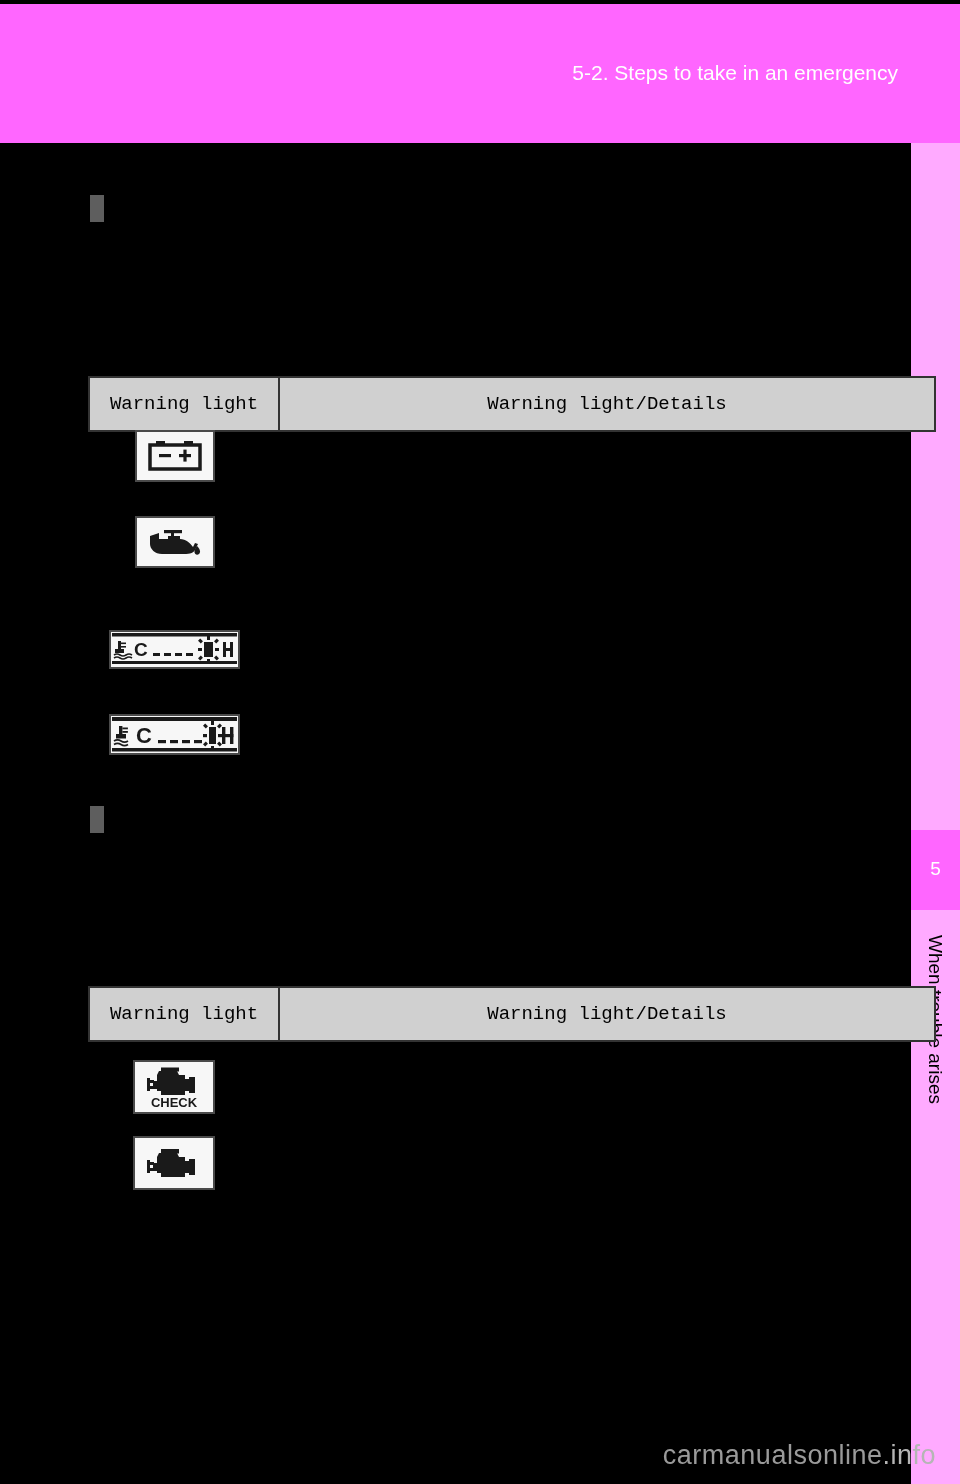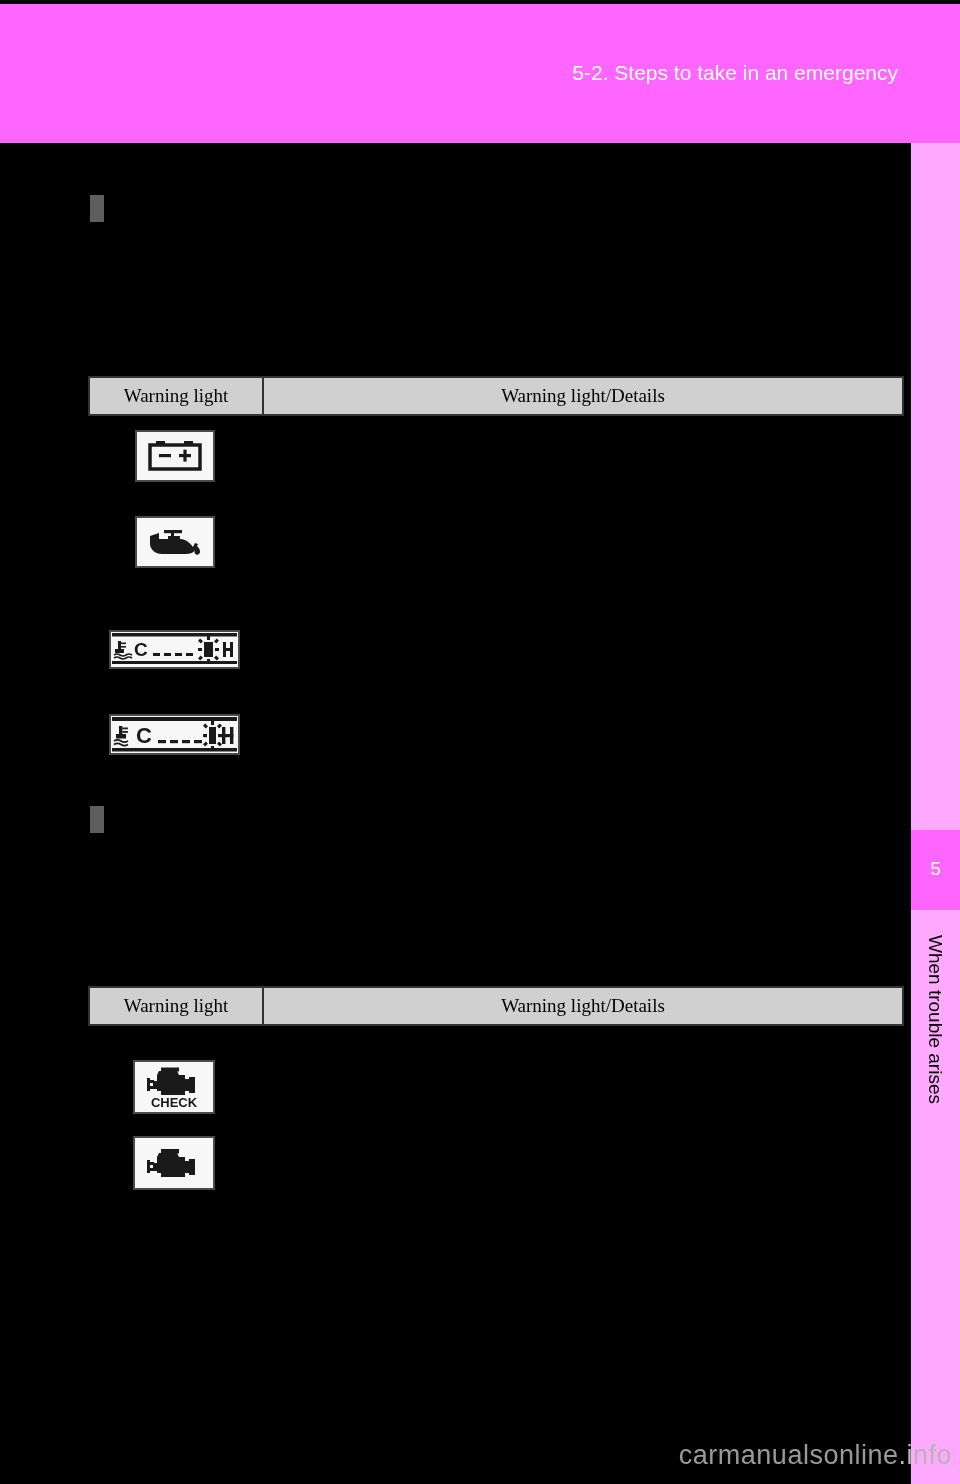--- a/index.html
+++ b/index.html
@@ -117,23 +117,23 @@
   }
   #warn-table-1 { top: 376px; }
   #warn-table-2 { top: 986px; }
 
   .warn-table th {
     background: #d0d0d0;
     color: #000000;
     border: 2px solid #333333;
     font-weight: normal;
     font-size: 19px;
-    font-family: Liberation Serif, serif;
+    font-family: Liberation Mono, monospace;
     height: 36px;
-    padding: 0;
+    padding: 8px;
     vertical-align: middle;
   }
   .col-light  { width: 172px; }
   .col-detail { width: 638px; }
 
   
   .icon-box {
     position: absolute;
     background: #f7f7f7;
     border: 2px solid #4a4a4a;
@@ -156,21 +156,21 @@
   
   #icon-check-engine      { left: 133px; top: 1136px; width: 82px; height: 54px; }
 
   
   .watermark {
     position: absolute;
     left: 0;
     top: 1440px;
     width: 960px;
     text-align: right;
-    padding-right: 8px;
+    padding-right: 24px;
     box-sizing: border-box;
     color: #9a9a9a;
     font-size: 27px;
     font-family: "Liberation Sans", sans-serif;
     letter-spacing: 0.5px;
     pointer-events: none;
   }
   .watermark .wm-dim { color: #b5b5b5; }
 </style>
 </head>

